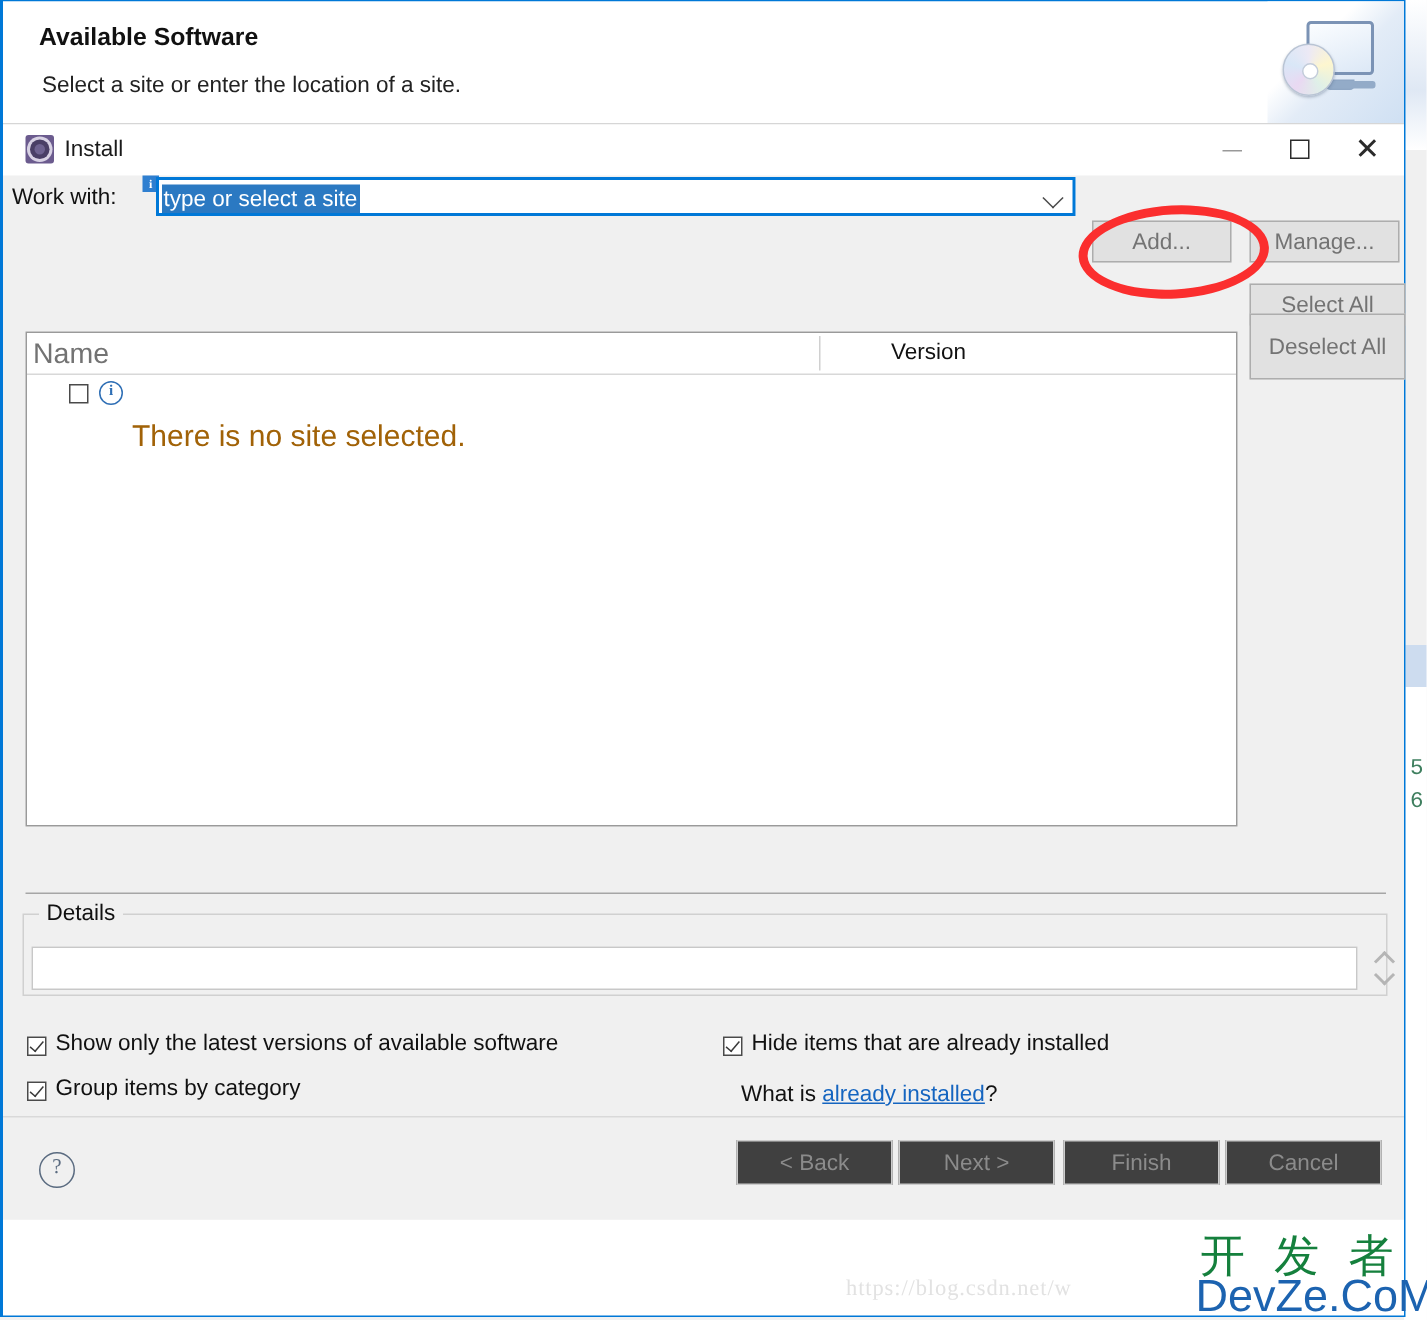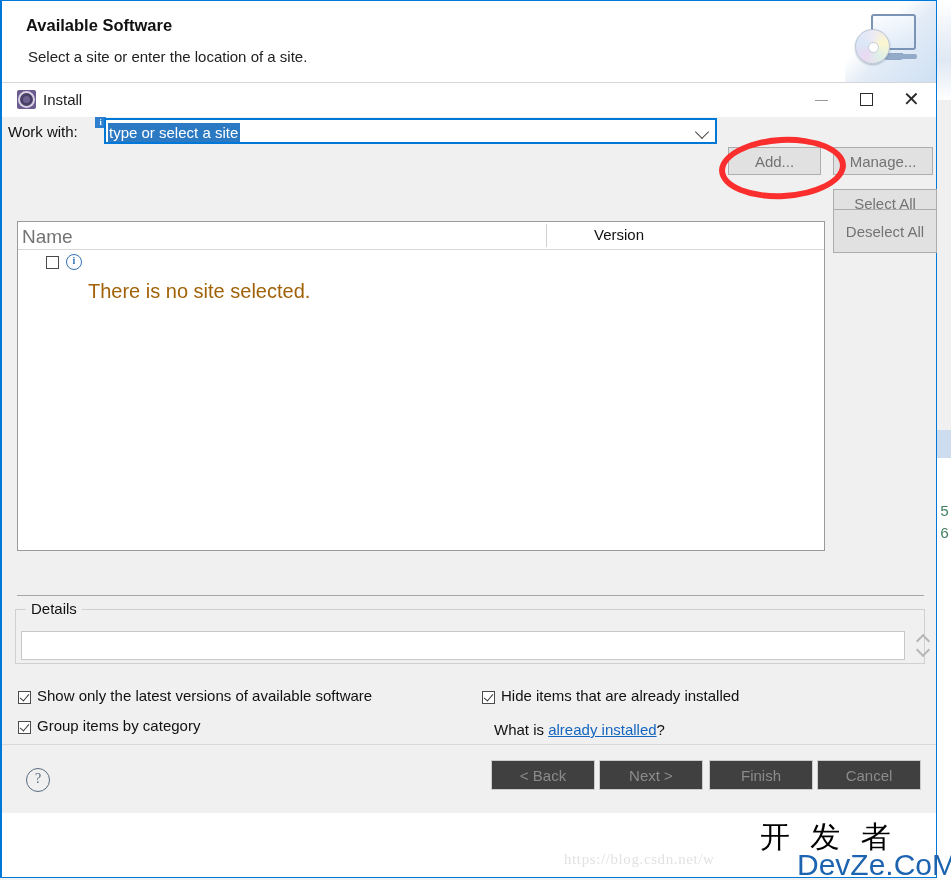--- a/index.html
+++ b/index.html
@@ -384,24 +384,24 @@
 
   
   #wm-url {
     position:absolute; left:564px; top:851px;
     font-size:15px; color:#e2e2e2;
     font-family:"Liberation Serif", serif;
     letter-spacing:0.6px;
     pointer-events:none;
   }
   #wm-cn {
-    position:absolute; left:760px; top:817px;
-    font-size:30px; color:#000000;
+    position:absolute; left:800px; top:817px;
+    font-size:30px; color:#15803d;
     letter-spacing:6px;
-    font-family:Liberation Sans, sans-serif;
+    font-family:Liberation Serif, serif;
     pointer-events:none;
   }
   #wm-en {
     position:absolute; left:797px; top:848px;
     font-size:30px; color:#1c63b0;
     font-family:"Liberation Sans", sans-serif;
     pointer-events:none;
   }
 </style>
 </head>

